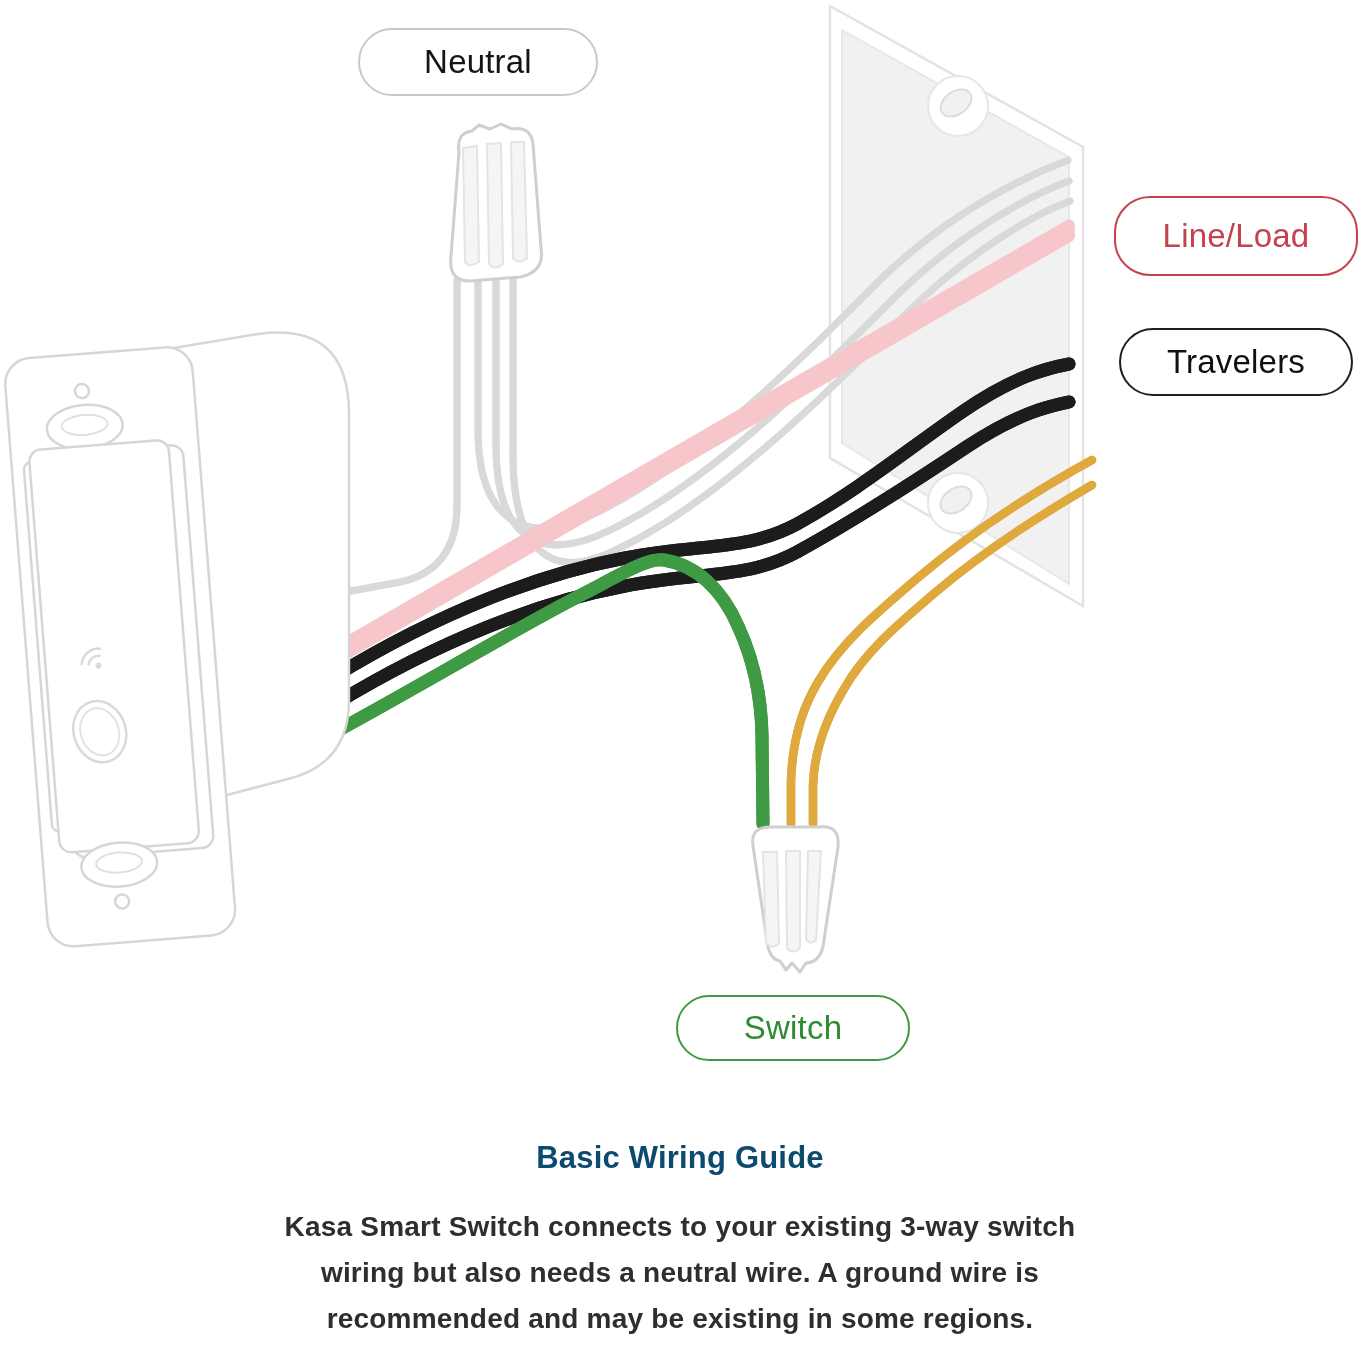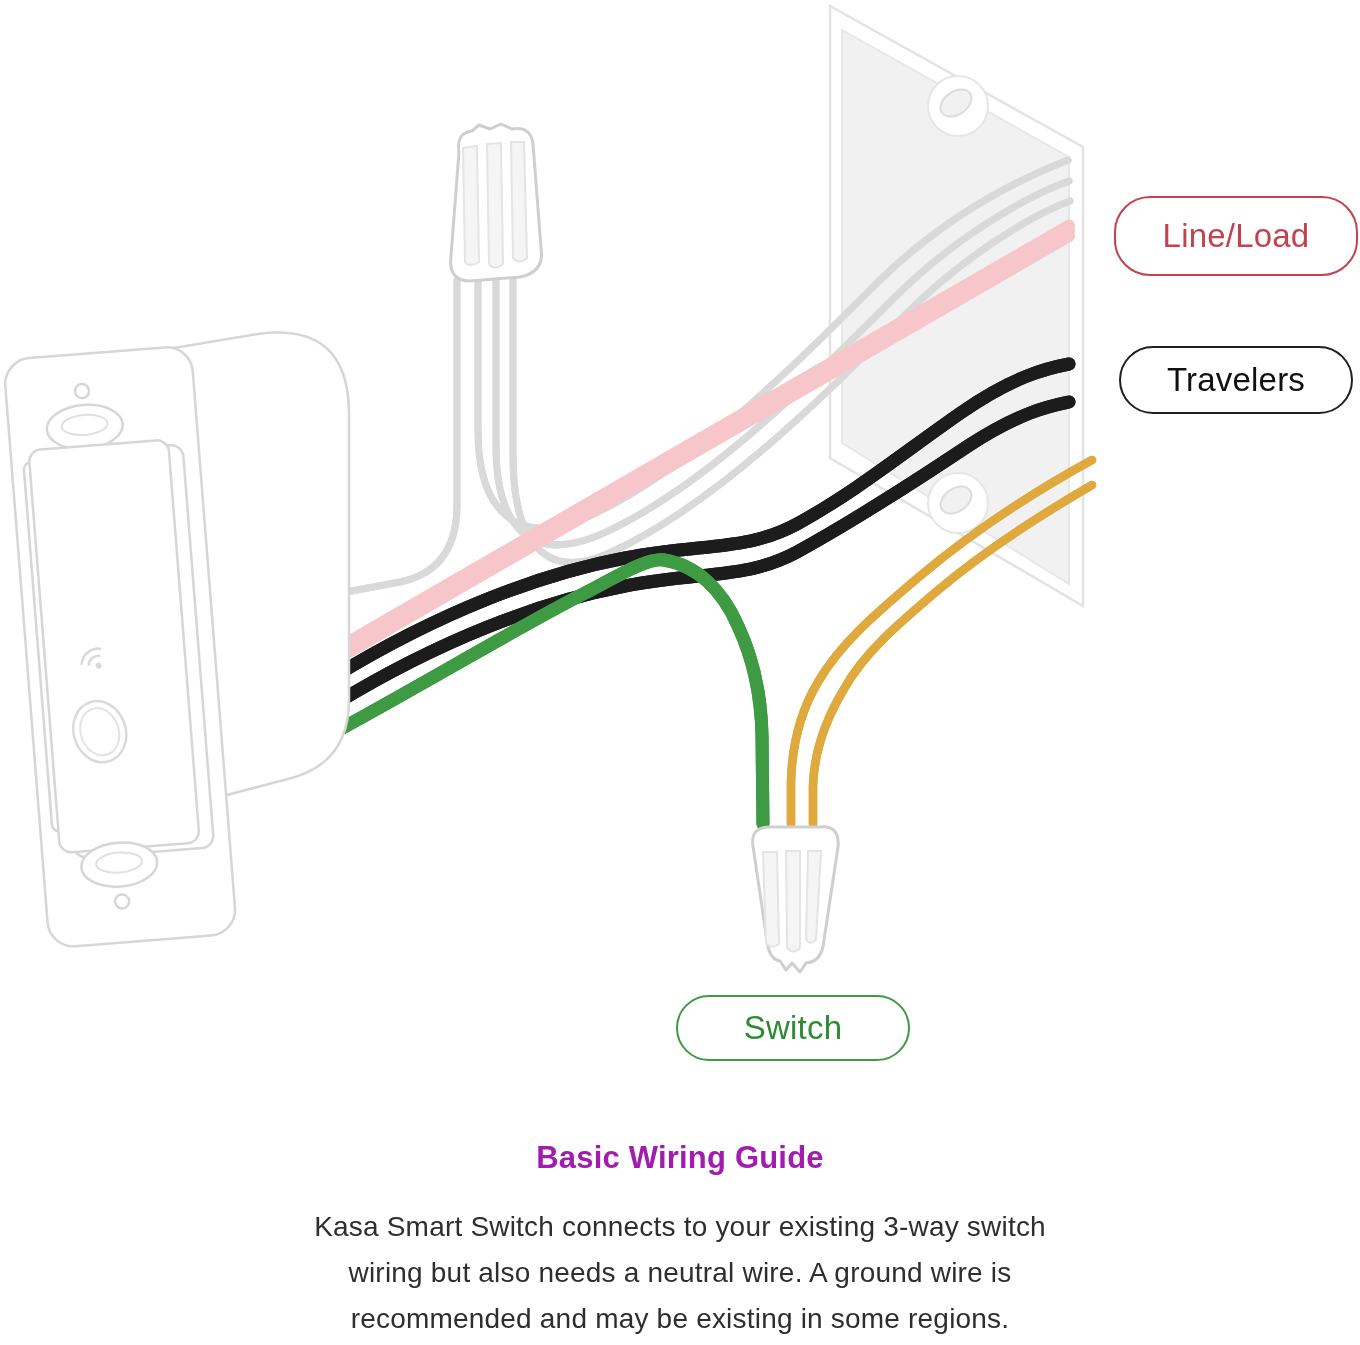--- a/index.html
+++ b/index.html
@@ -33,24 +33,24 @@
     font-size:33px;letter-spacing:.2px;
   }
   .pill-neutral{border:2px solid #c9c9c9;color:var(--label-black,#151515);}
   .pill-lineload{border:2.5px solid var(--label-red,#c4505a);color:var(--label-red,#c4424d);}
   .pill-travelers{border:2.5px solid #1f1f1f;color:#101010;}
   .pill-ground{border:2.5px solid var(--ground-edge,#3f9b43);color:var(--label-green,#2d8c32);}
 
   
   .caption{position:absolute;left:0;top:1140px;width:1360px;text-align:center;}
   .caption h2{
-    margin:0 0 28px 0;font-size:31px;font-weight:600;color:#a21caf;letter-spacing:.2px;
+    margin:0 0 28px 0;font-size:31px;font-weight:600;color:#0c4a6e;letter-spacing:.2px;
   }
   .caption p{
-    margin:0;font-size:28px;font-weight:400;color:#2e2e2e;line-height:46px;letter-spacing:.2px;
+    margin:0;font-size:28px;font-weight:700;color:#2e2e2e;line-height:46px;letter-spacing:.2px;
   }
 </style>
 </head>
 <body>
 
 <div class="canvas">
 
   <svg class="diagram-svg" width="1360" height="1345" viewBox="0 0 1360 1345">
 
     <g>
@@ -151,26 +151,29 @@
           <ellipse cx="93" cy="730" rx="19" ry="24" fill="none" stroke="#e3e3e3" stroke-width="2"></ellipse>
         </g>
 
         <ellipse class="sketch" cx="102" cy="864" rx="38" ry="22" fill="none"></ellipse>
         <ellipse class="sketch-thin" cx="102" cy="862" rx="23" ry="10"></ellipse>
         <circle class="sketch" cx="102" cy="901" r="7" fill="none"></circle>
       </g>
     </g>
   </svg>
 
+  <div class="pill pill-neutral" style="left:358px;top:28px;width:240px;height:68px">
+    <span>Neutral</span>
+  </div>
 
   <div class="pill pill-lineload" style="left:1114px;top:196px;width:244px;height:80px">
     <span>Line/Load</span>
   </div>
 
-  <div class="pill pill-travelers" style="left:1119px;top:346px;width:234px;height:68px">
+  <div class="pill pill-travelers" style="left:1119px;top:328px;width:234px;height:68px">
     <span>Travelers</span>
   </div>
 
   <div class="pill pill-ground" style="left:676px;top:995px;width:234px;height:66px">
     <span>Switch</span>
   </div>
 
   <div class="caption">
     <h2>Basic Wiring Guide</h2>
     <p>

